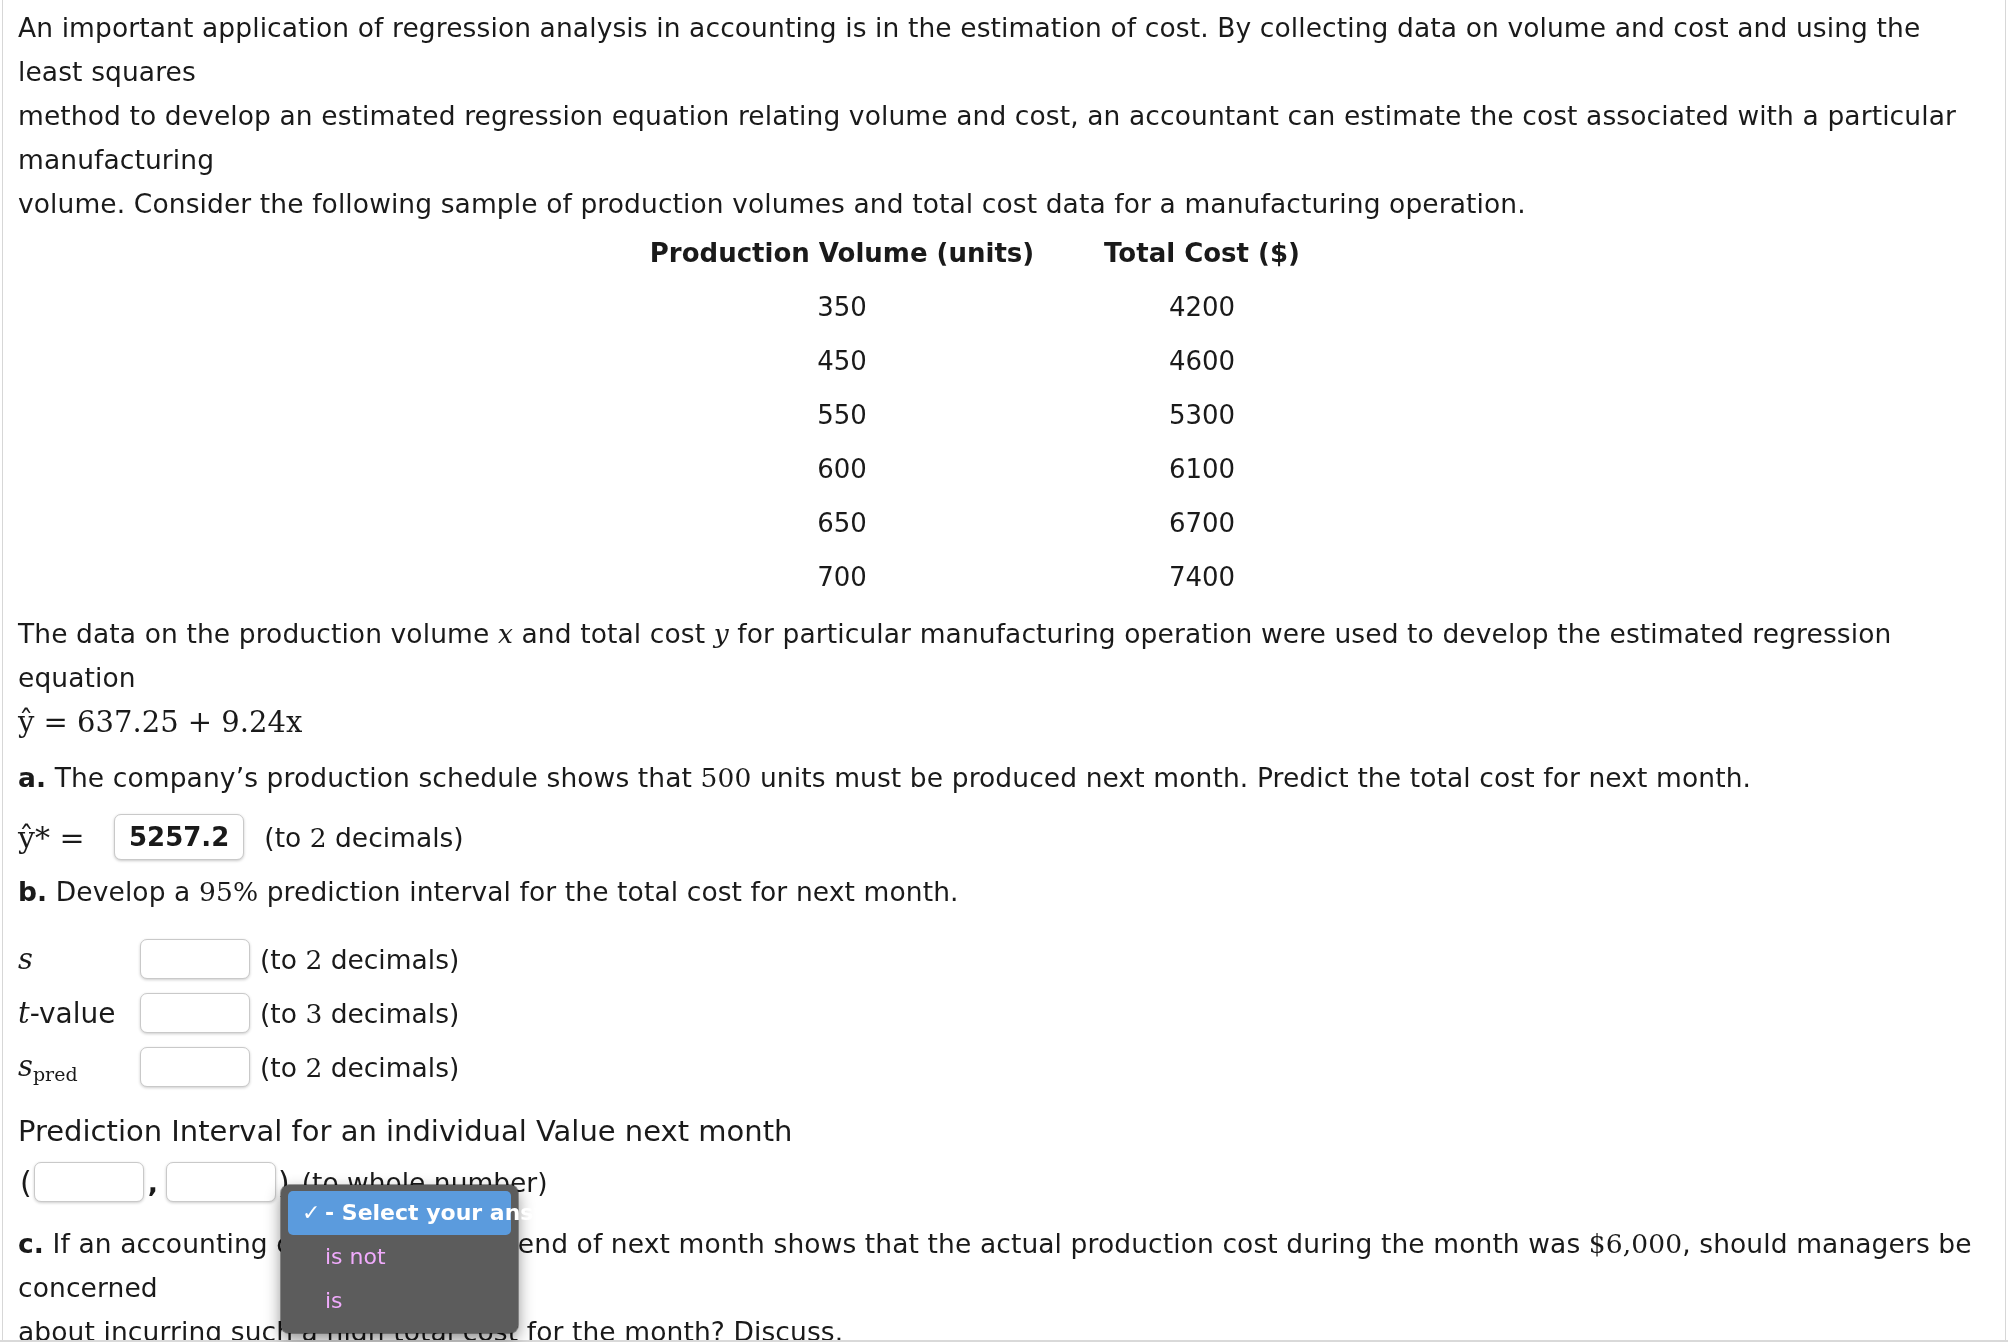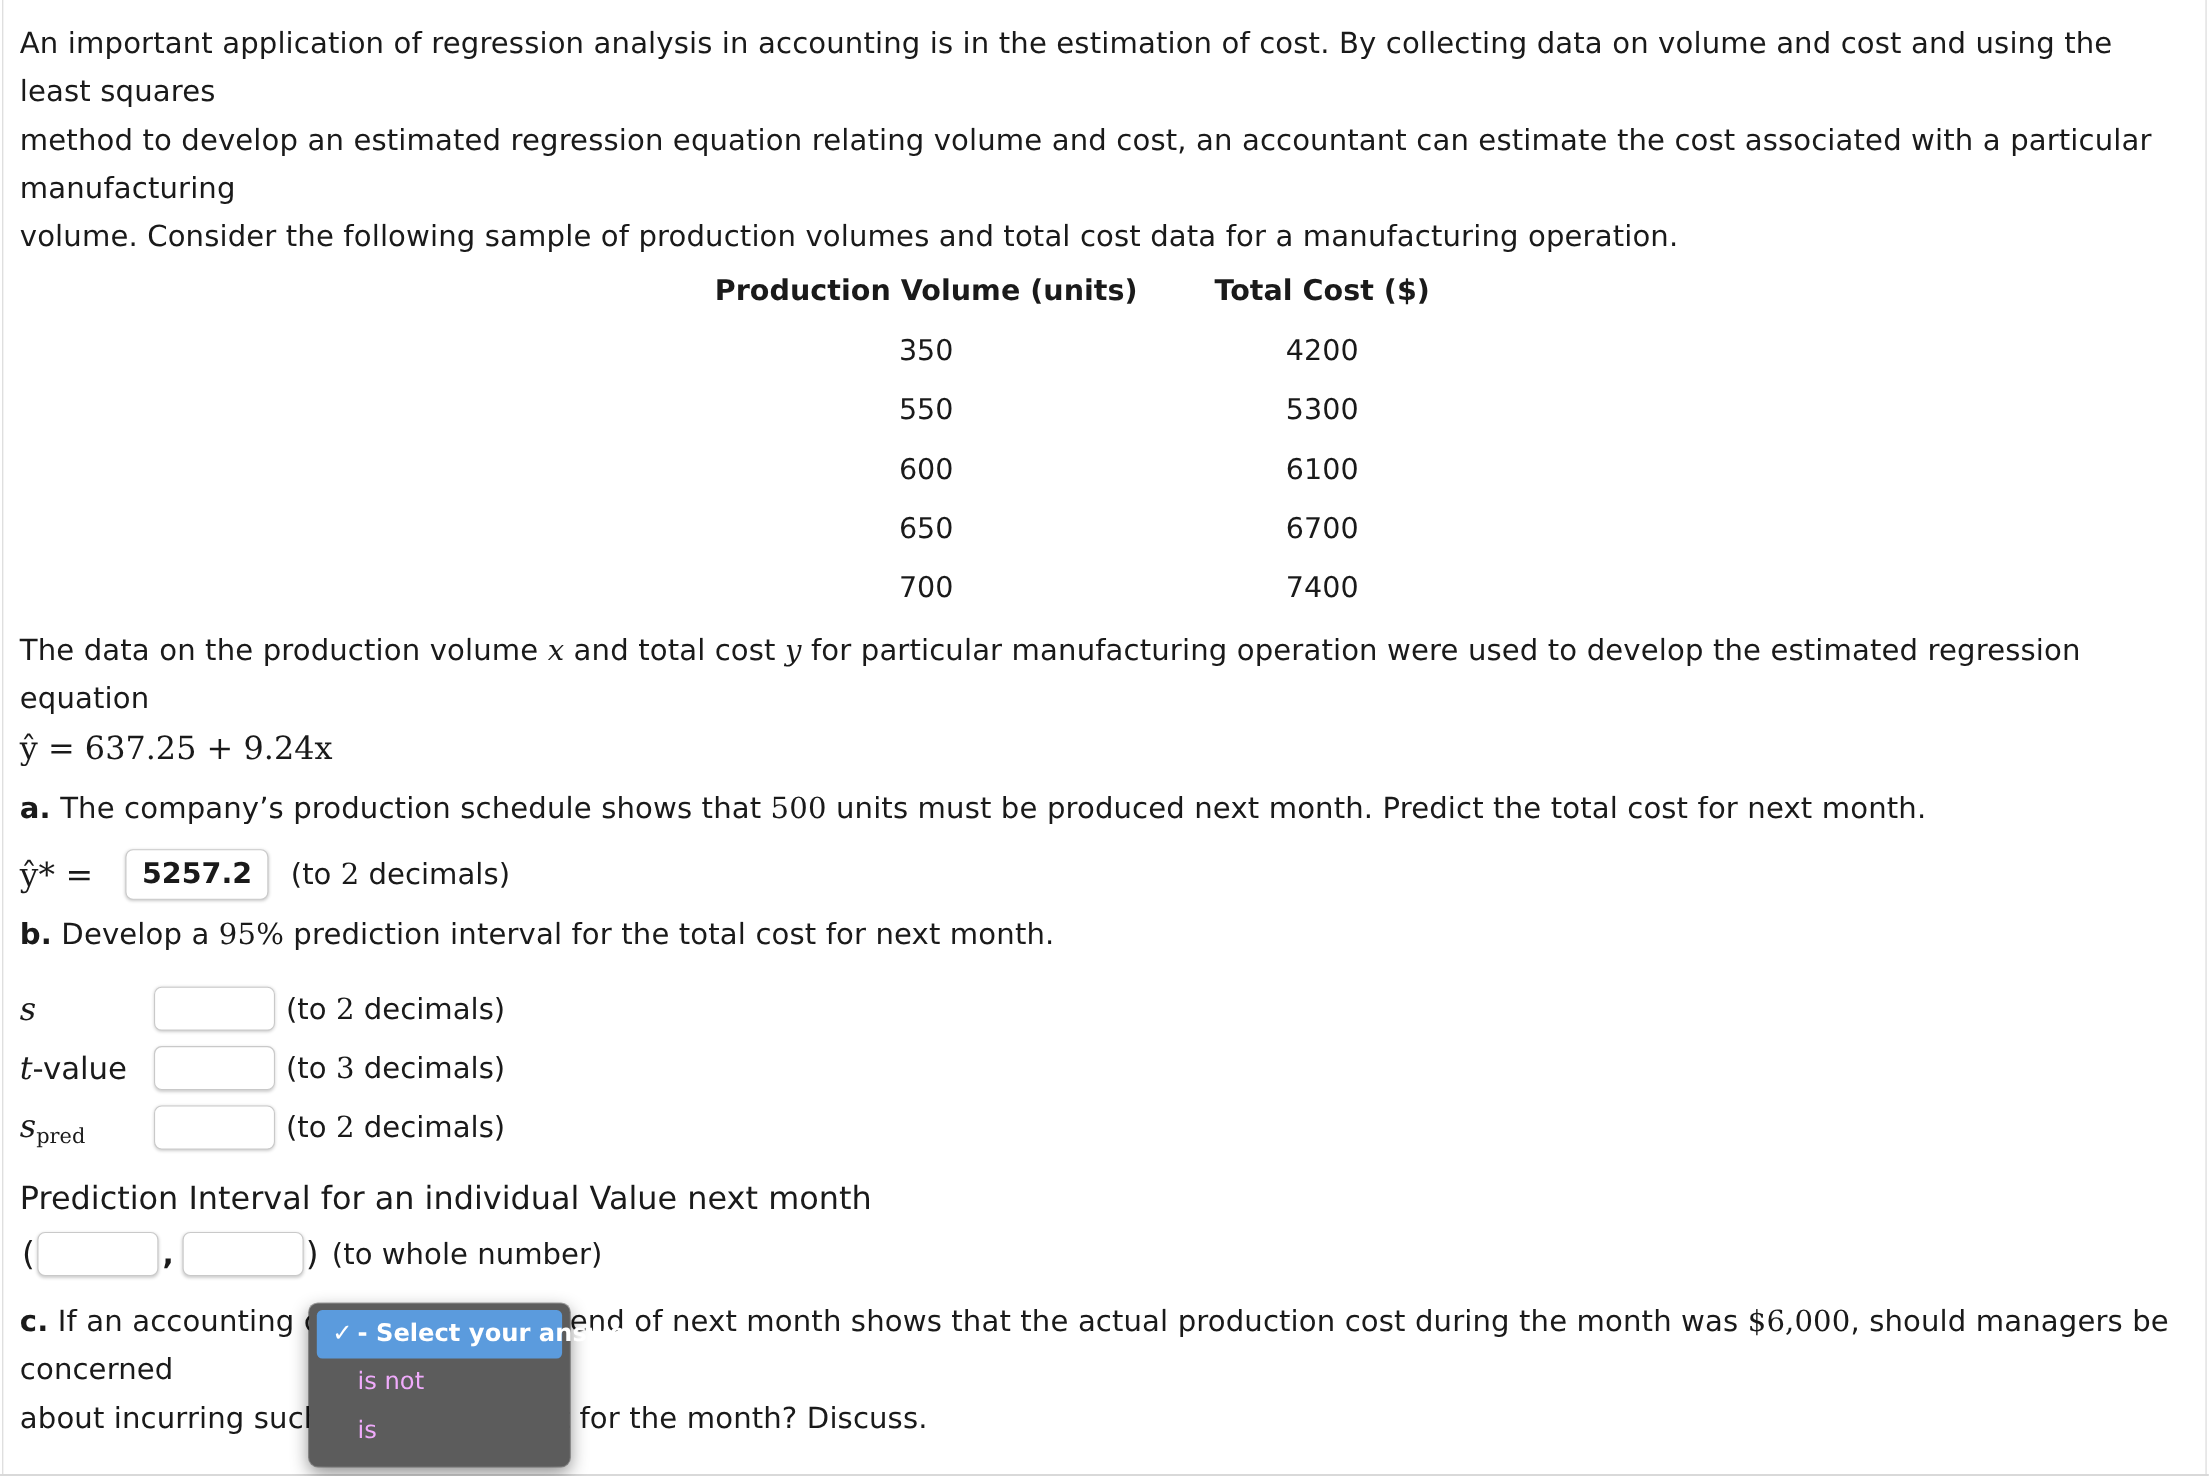--- a/index.html
+++ b/index.html
@@ -13,21 +13,21 @@
     font-family: "DejaVu Sans", "Liberation Sans", sans-serif;
     color: #1a1a1a;
     position: relative;
     overflow: hidden;
   }
   .page {
     position: relative;
     width: 2008px;
     height: 1342px;
     box-sizing: border-box;
-    padding: 12px 22px 0 18px;
+    padding: 0 22px 0 18px;
   }
   
   .edge-rule-left, .edge-rule-right {
     position: absolute;
     top: 0;
     bottom: 0;
     width: 1px;
     background: #d7d7d7;
   }
   .edge-rule-left { left: 2px; }
@@ -213,20 +213,24 @@
         <th class="col-vol">Production Volume (units)</th>
         <th class="col-cost">Total Cost ($)</th>
       </tr>
     </thead>
     <tbody>
       <tr>
         <td>350</td>
         <td>4200</td>
       </tr>
       <tr>
+        <td>450</td>
+        <td>4600</td>
+      </tr>
+      <tr>
         <td>550</td>
         <td>5300</td>
       </tr>
       <tr>
         <td>600</td>
         <td>6100</td>
       </tr>
       <tr>
         <td>650</td>
         <td>6700</td>

